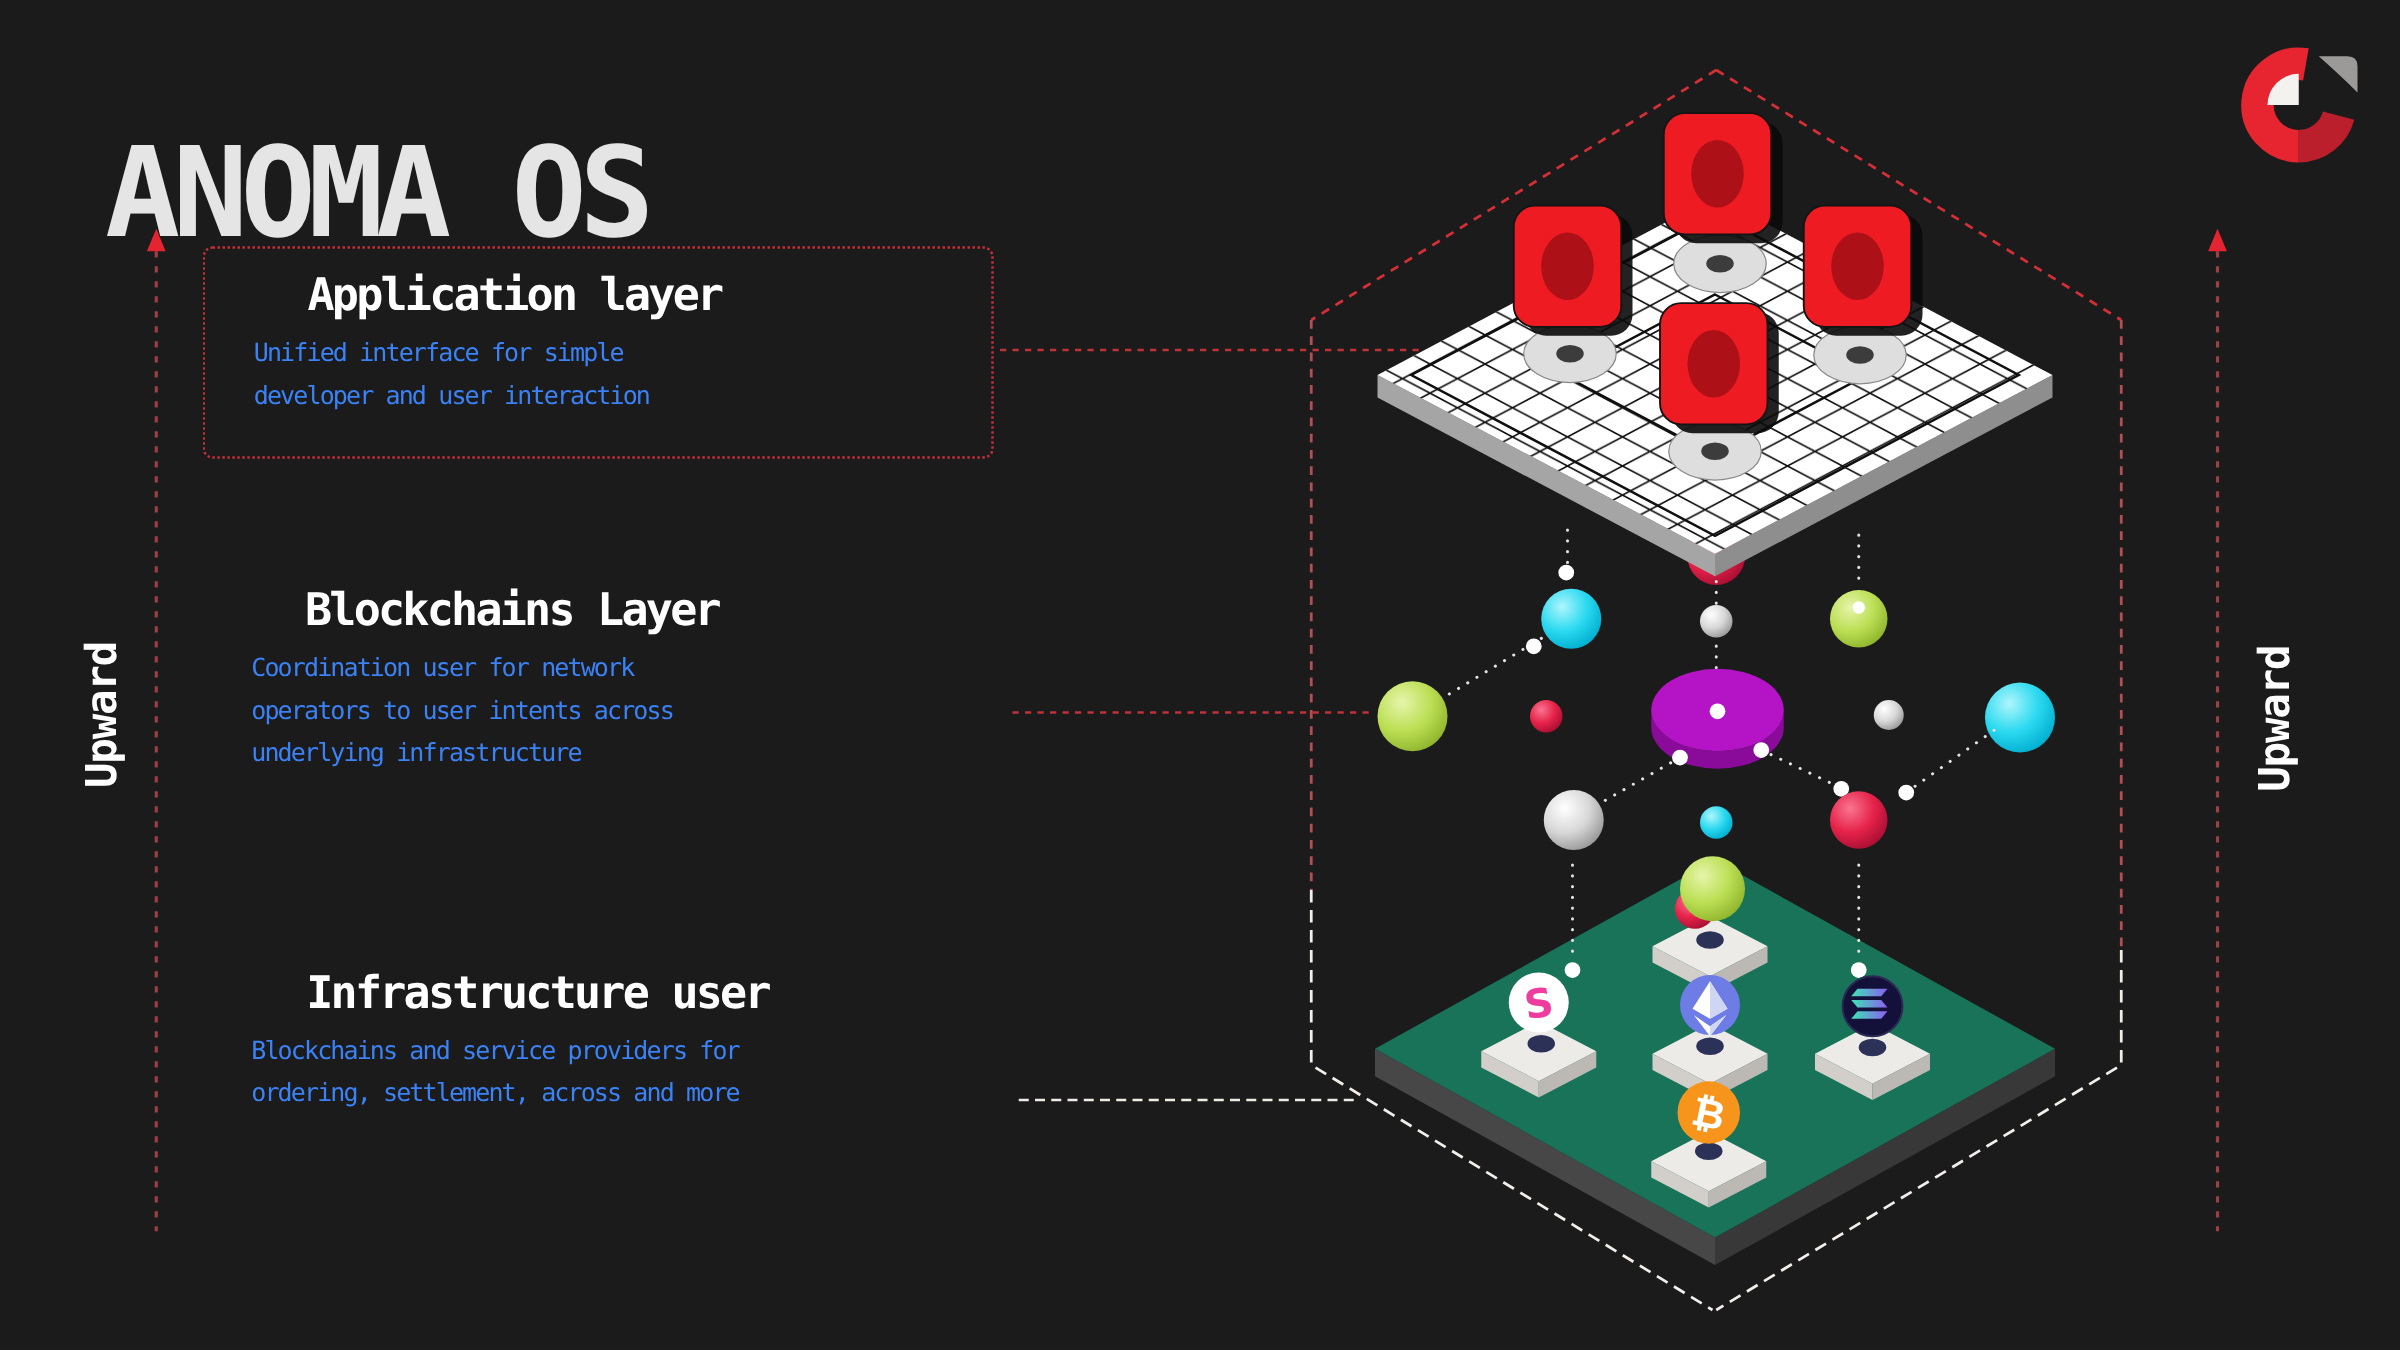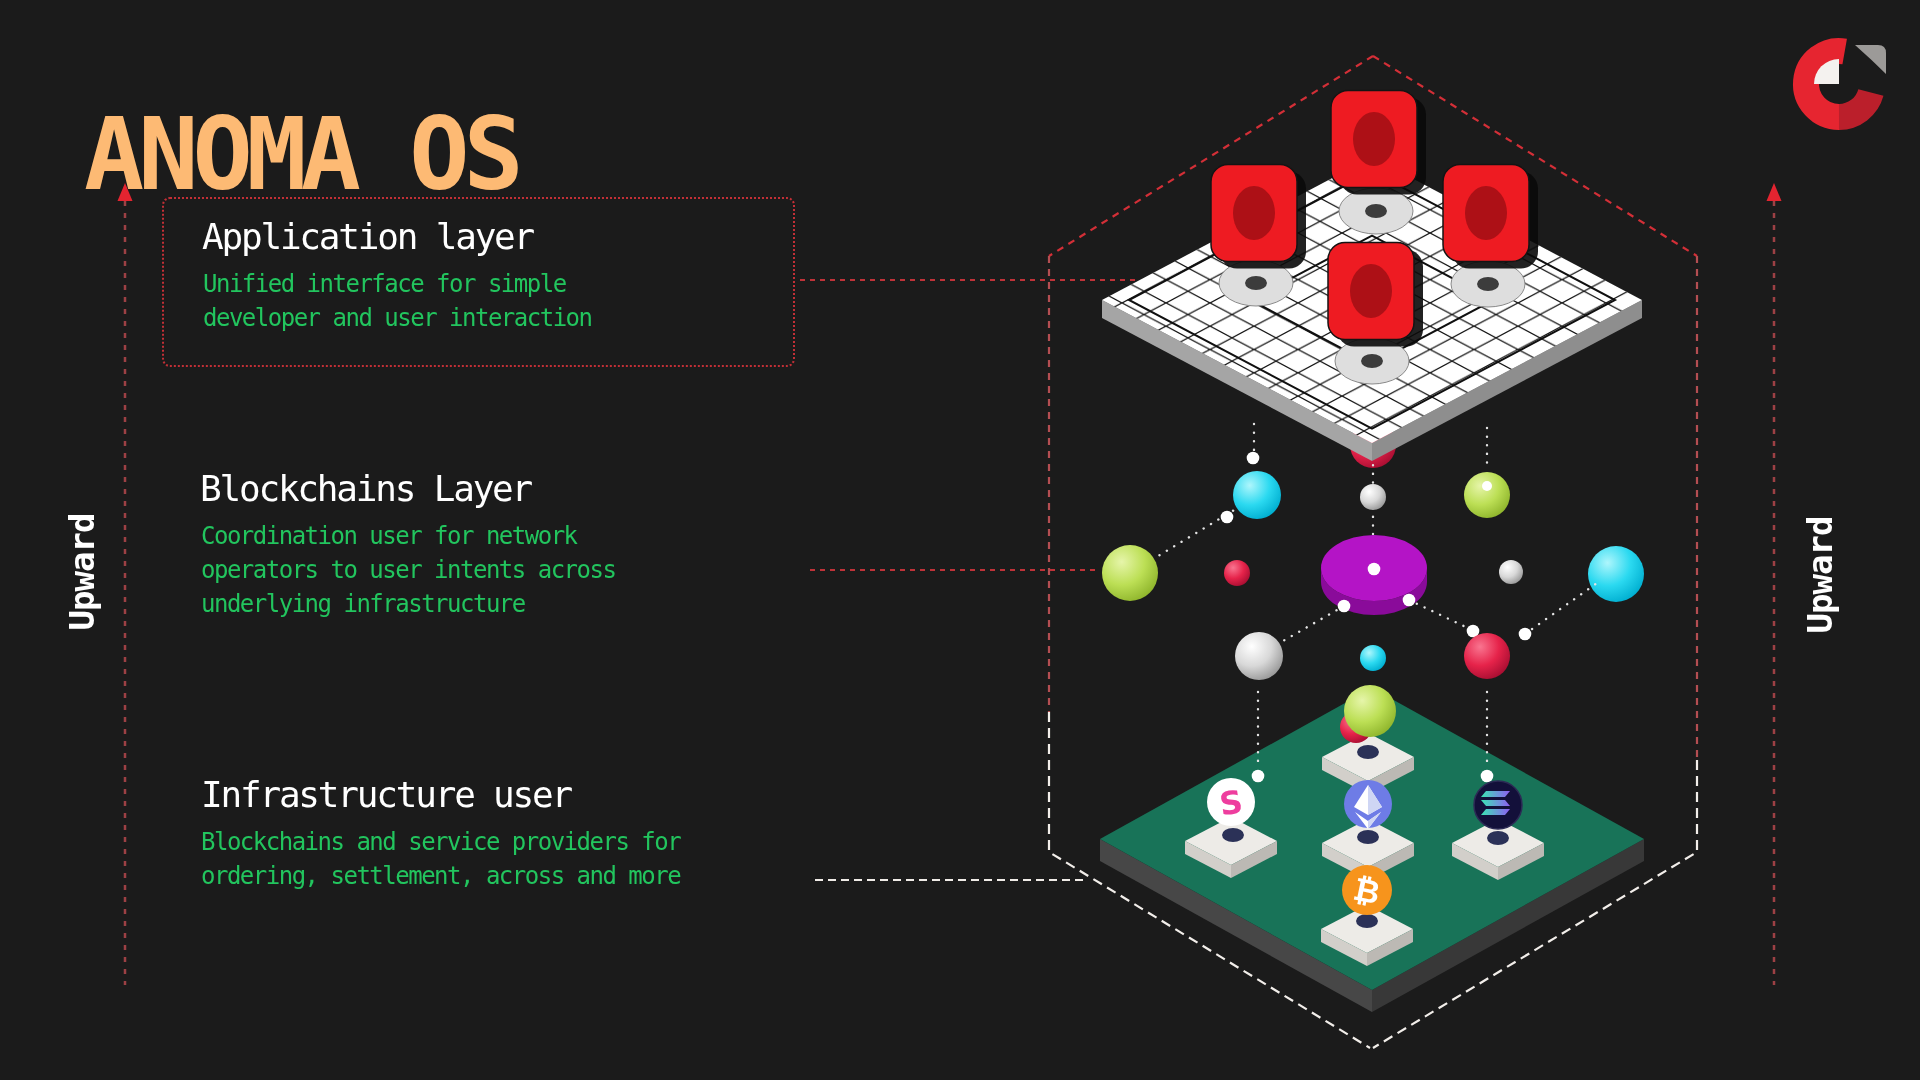--- a/index.html
+++ b/index.html
@@ -1,24 +1,24 @@
 <!DOCTYPE html>
 <html><head>
 <meta charset="utf-8">
 <style>
   html,body{margin:0;padding:0;background:#1b1b1b;}
   .stage{position:relative;width:1920px;height:1080px;background:#1b1b1b;overflow:hidden;
          font-family:"DejaVu Sans Mono",monospace;}
   .page-title{position:absolute;top:38px;left:84px;font-size:100px;font-weight:700;
-              letter-spacing:-6px;color:#fdba74;line-height:1;white-space:nowrap;}
+              letter-spacing:-6px;color:#e5e5e5;line-height:1;white-space:nowrap;}
   .svg-layer{position:absolute;left:0;top:0;width:1920px;height:1080px;}
   .section{position:absolute;}
-  .sec-title{position:absolute;font-size:36px;font-weight:400;letter-spacing:-2.2px;
-             color:#ffffff;white-space:nowrap;line-height:1.1;}
-  .sec-line{position:absolute;font-size:24px;letter-spacing:-1.5px;color:#22c55e;
+  .sec-title{position:absolute;font-size:36px;font-weight:700;letter-spacing:-2.2px;
+             color:#ffffff;white-space:nowrap;line-height:1.1;margin-left:44px;}
+  .sec-line{position:absolute;font-size:20px;letter-spacing:-1.5px;color:#3b82f6;
             white-space:nowrap;line-height:1.1;}
   .app-box{position:absolute;left:162px;top:197px;width:629px;height:166px;
            border:2px dotted #c22f36;border-radius:8px;}
   .upward{position:absolute;font-size:34px;font-weight:700;letter-spacing:-1px;color:#ffffff;
           white-space:nowrap;transform:translate(-50%,-50%) rotate(-90deg);}
 </style>
 </head>
 <body>
 
 <div class="stage">

